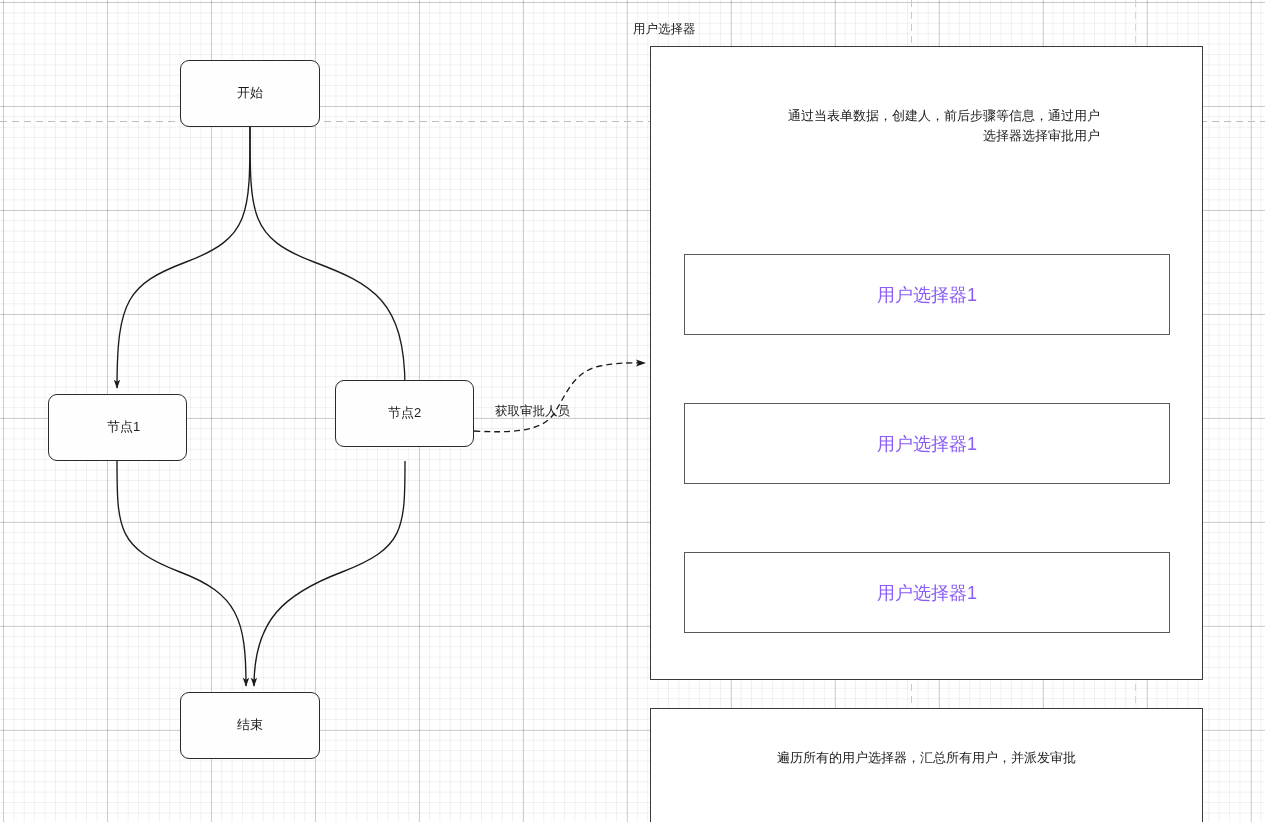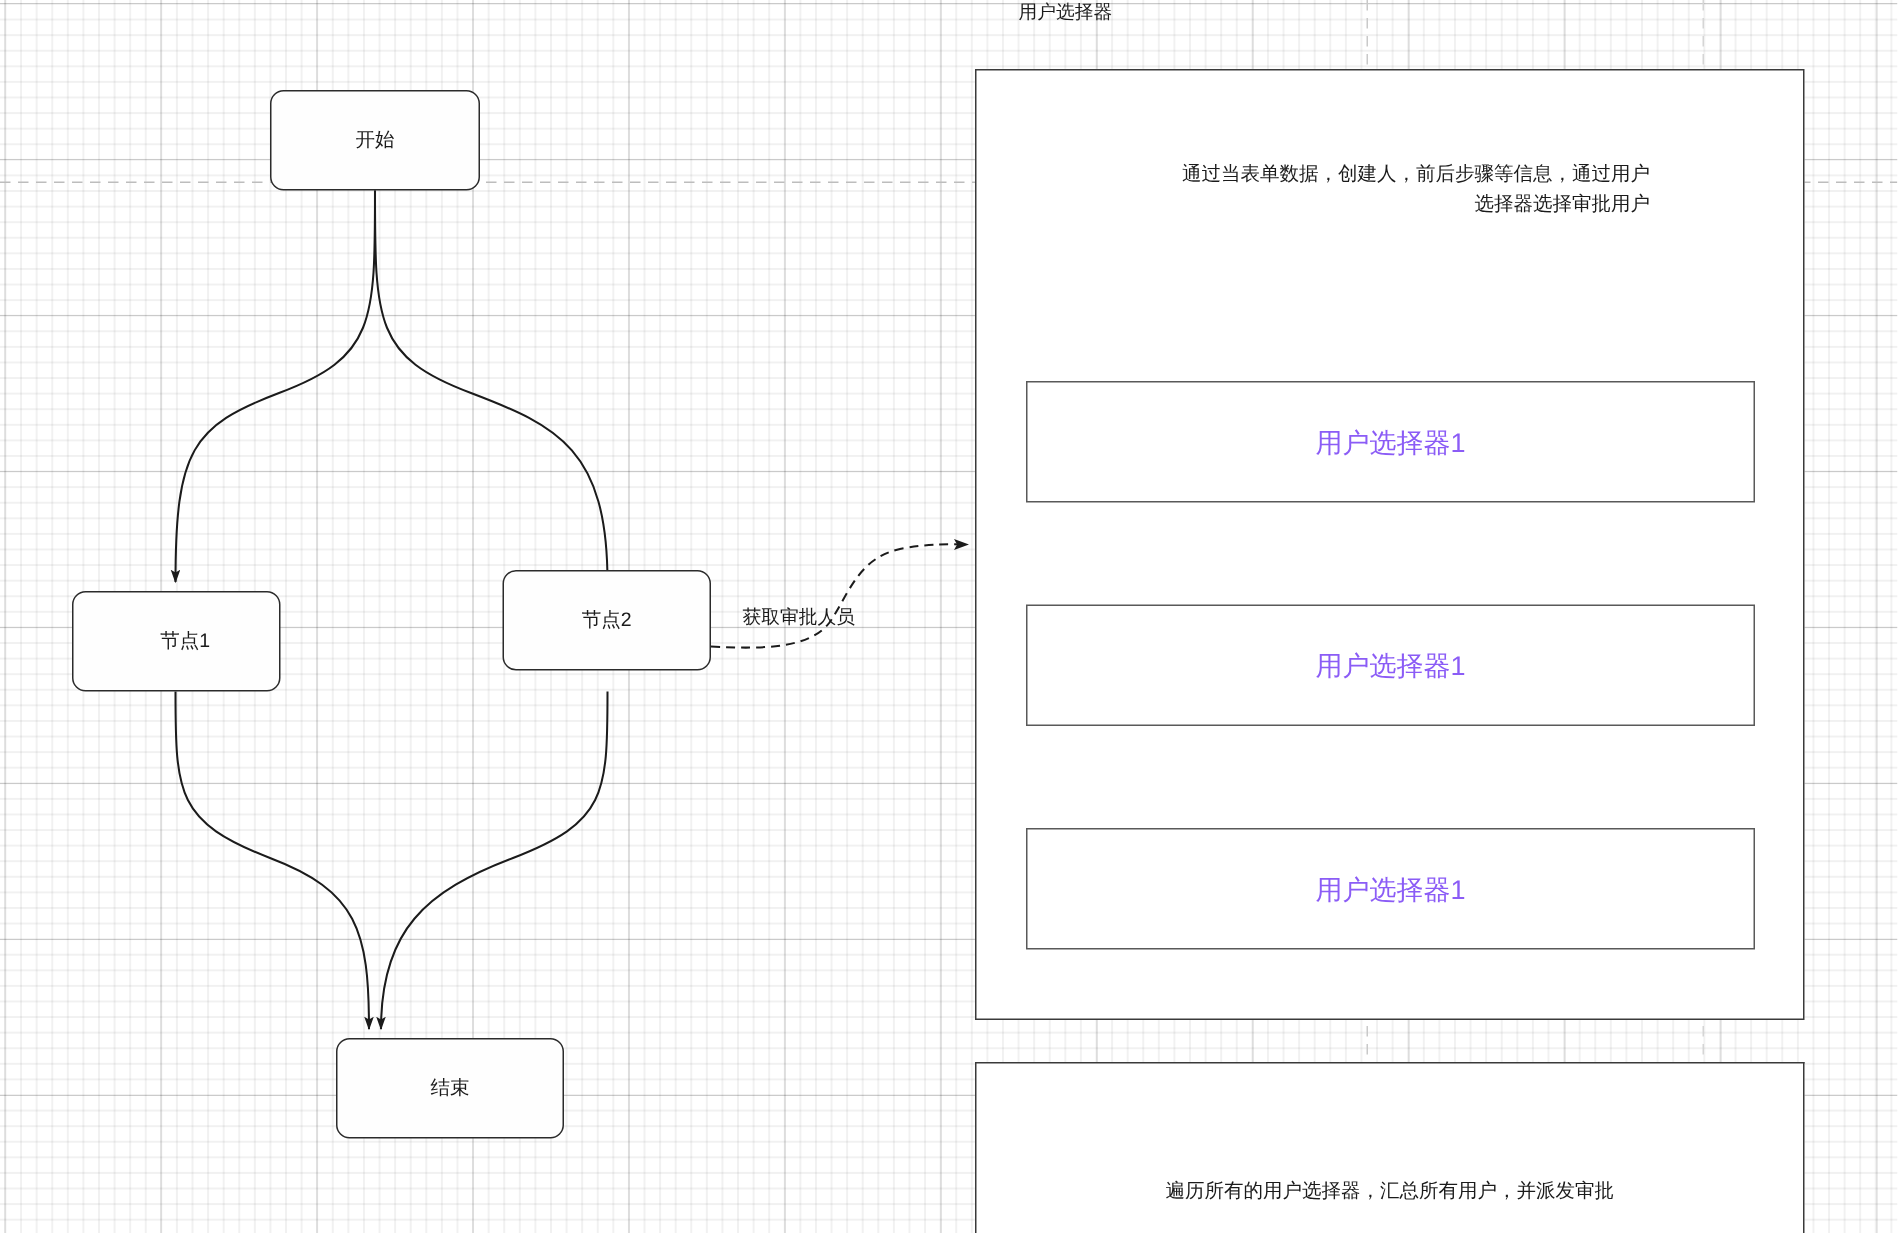--- a/index.html
+++ b/index.html
@@ -166,27 +166,27 @@
   </div>
 
   <div class="node" style="left:48px; top:394px; width:139px; height:67px;padding-left:12px;">
     <span class="node-label">节点1</span>
   </div>
 
   <div class="node" style="left:335px; top:380px; width:139px; height:67px;">
     <span class="node-label">节点2</span>
   </div>
 
-  <div class="node" style="left:180px; top:692px; width:152px; height:67px;margin-left:44px;">
+  <div class="node" style="left:180px; top:692px; width:140px; height:67px;">
     <span class="node-label">结束</span>
   </div>
 
   <div class="edge-label" style="left:495px; top:403px;">获取审批人员</div>
 
-  <div class="pool-title" style="left:633px; top:0;margin-left:46px;">用户选择器</div>
+  <div class="pool-title" style="left:633px; top:21px;">用户选择器</div>
 
   <div class="pool" style="left:650px; top:46px; width:553px; height:634px;"></div>
 
   <div class="cylinder-wrap" style="left:758px; top:59px; width:334px; height:133px;">
     <div class="cylinder-text">通过当表单数据，创建人，前后步骤等信息，通过用户
 选择器选择审批用户</div>
   </div>
 
   <div class="selector-box" style="left:684px; top:254px; width:486px; height:81px;">
     <span>用户选择器1</span>
@@ -195,15 +195,15 @@
   <div class="selector-box" style="left:684px; top:403px; width:486px; height:81px;">
     <span>用户选择器1</span>
   </div>
 
   <div class="selector-box" style="left:684px; top:552px; width:486px; height:81px;">
     <span>用户选择器1</span>
   </div>
 
   <div class="pool" style="left:650px; top:708px; width:553px; height:114px; border-bottom:none;"></div>
 
-  <div class="pool-text" style="left:650px; top:749px; width:553px;margin-top:36px;">遍历所有的用户选择器，汇总所有用户，并派发审批</div>
+  <div class="pool-text" style="left:650px; top:749px; width:553px;">遍历所有的用户选择器，汇总所有用户，并派发审批</div>
 
 </div>
 
 </body></html>

